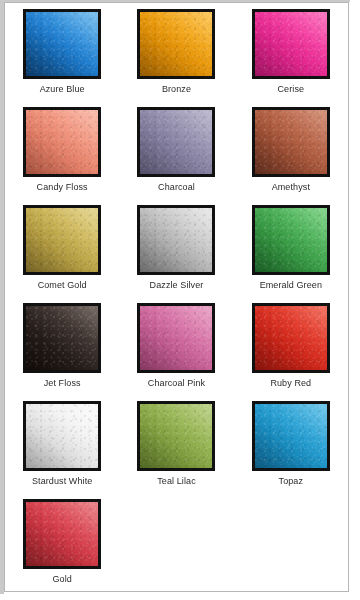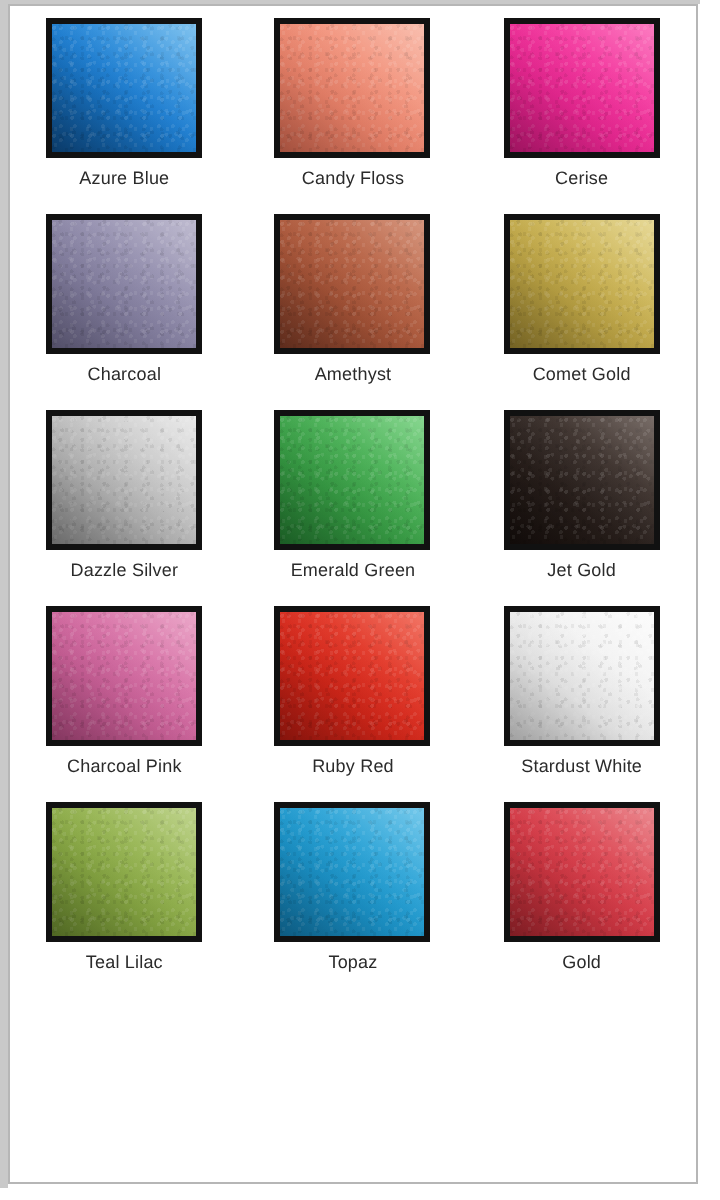--- a/index.html
+++ b/index.html
@@ -150,40 +150,50 @@
             <div class="fill" style="background: linear-gradient(218deg, rgb(84, 174, 234) 0%, rgb(28, 127, 212) 48%, rgb(13, 78, 140) 100%);"></div>
             <div class="speckle"></div>
             <div class="sheen"></div>
           </div>
         </div>
         <div class="label">Azure Blue</div>
       </div>
       <div class="cell">
         <div class="swatch-wrap">
           <div class="swatch">
+            <div class="fill" style="background: linear-gradient(218deg, rgb(251, 182, 43) 0%, rgb(238, 154, 6) 48%, rgb(200, 122, 2) 100%);"></div>
+            <div class="speckle"></div>
+            <div class="sheen"></div>
+          </div>
+        </div>
+        <div class="label">Bronze</div>
+      </div>
+      <div class="cell">
+        <div class="swatch-wrap">
+          <div class="swatch">
+            <div class="fill" style="background: linear-gradient(218deg, rgb(251, 78, 171) 0%, rgb(240, 43, 151) 48%, rgb(212, 26, 128) 100%);"></div>
+            <div class="speckle"></div>
+            <div class="sheen"></div>
+          </div>
+        </div>
+        <div class="label">Cerise</div>
+      </div>
+      <div class="cell">
+        <div class="swatch-wrap">
+          <div class="swatch">
             <div class="fill" style="background: linear-gradient(218deg, rgb(247, 168, 147) 0%, rgb(240, 138, 114) 48%, rgb(218, 107, 82) 100%);"></div>
             <div class="speckle"></div>
             <div class="sheen"></div>
           </div>
         </div>
         <div class="label">Candy Floss</div>
       </div>
       <div class="cell">
         <div class="swatch-wrap">
           <div class="swatch">
-            <div class="fill" style="background: linear-gradient(218deg, rgb(251, 78, 171) 0%, rgb(240, 43, 151) 48%, rgb(212, 26, 128) 100%);"></div>
-            <div class="speckle"></div>
-            <div class="sheen"></div>
-          </div>
-        </div>
-        <div class="label">Cerise</div>
-      </div>
-      <div class="cell">
-        <div class="swatch-wrap">
-          <div class="swatch">
             <div class="fill" style="background: linear-gradient(218deg, rgb(169, 164, 192) 0%, rgb(140, 135, 168) 48%, rgb(111, 106, 140) 100%);"></div>
             <div class="speckle"></div>
             <div class="sheen"></div>
           </div>
         </div>
         <div class="label">Charcoal</div>
       </div>
       <div class="cell">
         <div class="swatch-wrap">
           <div class="swatch">
@@ -225,21 +235,21 @@
         <div class="label">Emerald Green</div>
       </div>
       <div class="cell">
         <div class="swatch-wrap">
           <div class="swatch">
             <div class="fill" style="background: linear-gradient(218deg, rgb(74, 59, 52) 0%, rgb(46, 36, 32) 48%, rgb(23, 15, 12) 100%);"></div>
             <div class="speckle"></div>
             <div class="sheen"></div>
           </div>
         </div>
-        <div class="label">Jet Gold</div>
+        <div class="label">Jet Floss</div>
       </div>
       <div class="cell">
         <div class="swatch-wrap">
           <div class="swatch">
             <div class="fill" style="background: linear-gradient(218deg, rgb(228, 137, 182) 0%, rgb(210, 103, 159) 48%, rgb(177, 74, 128) 100%);"></div>
             <div class="speckle"></div>
             <div class="sheen"></div>
           </div>
         </div>
         <div class="label">Charcoal Pink</div>

